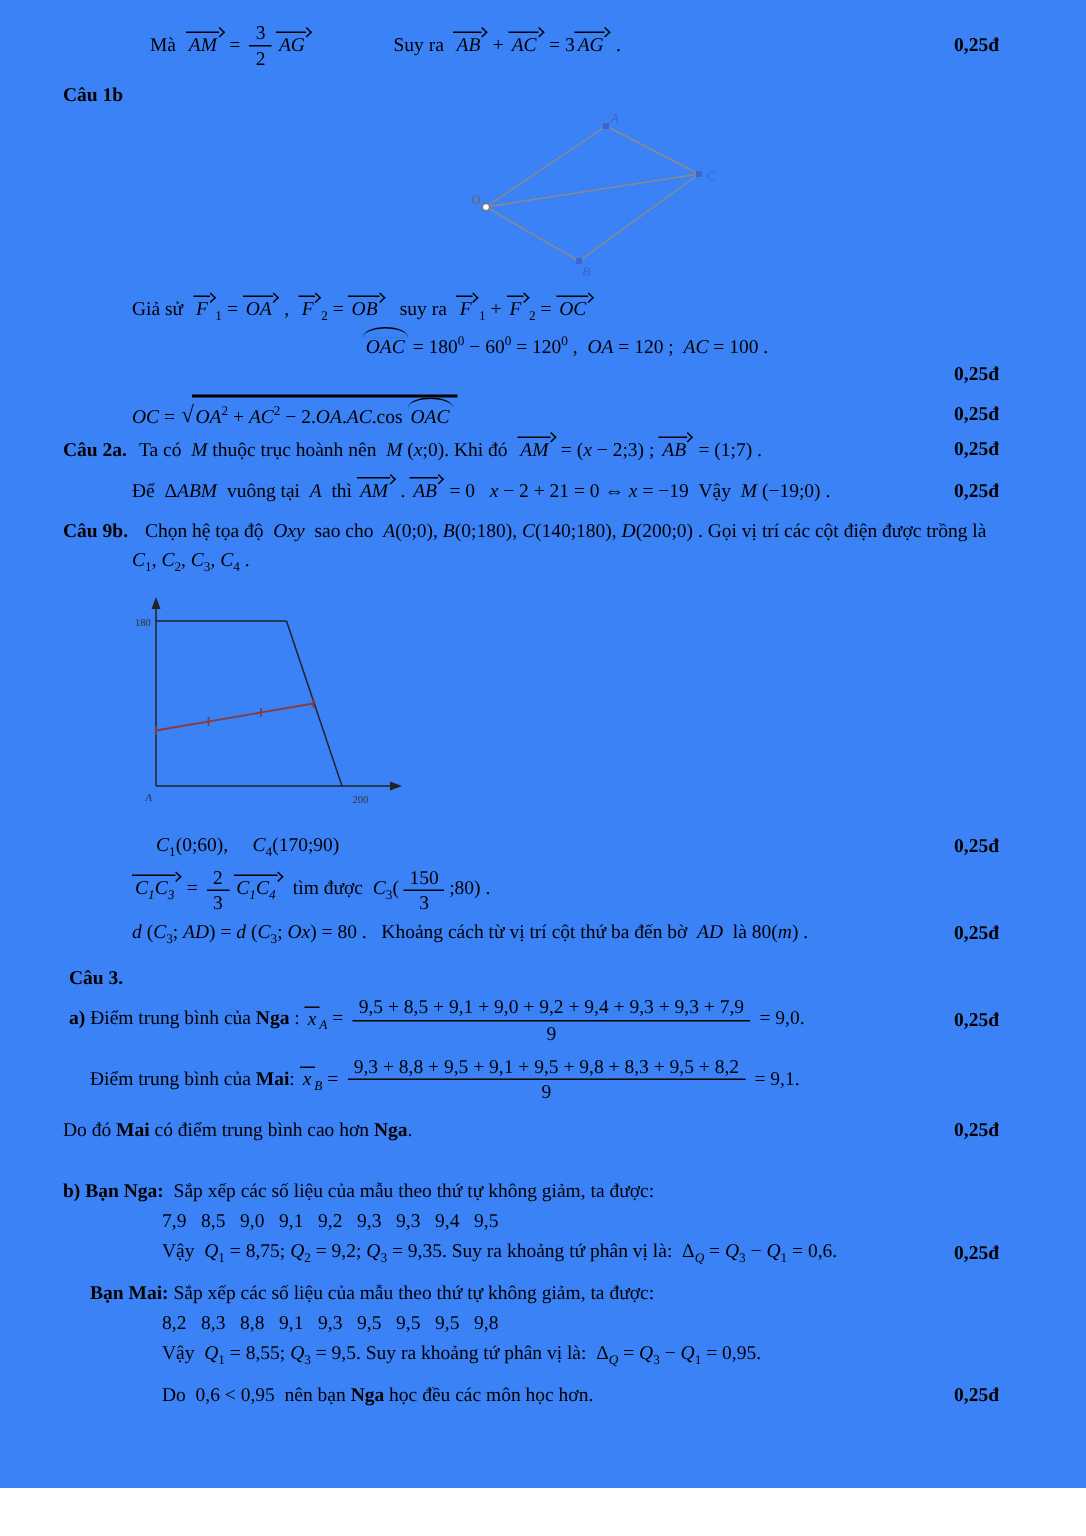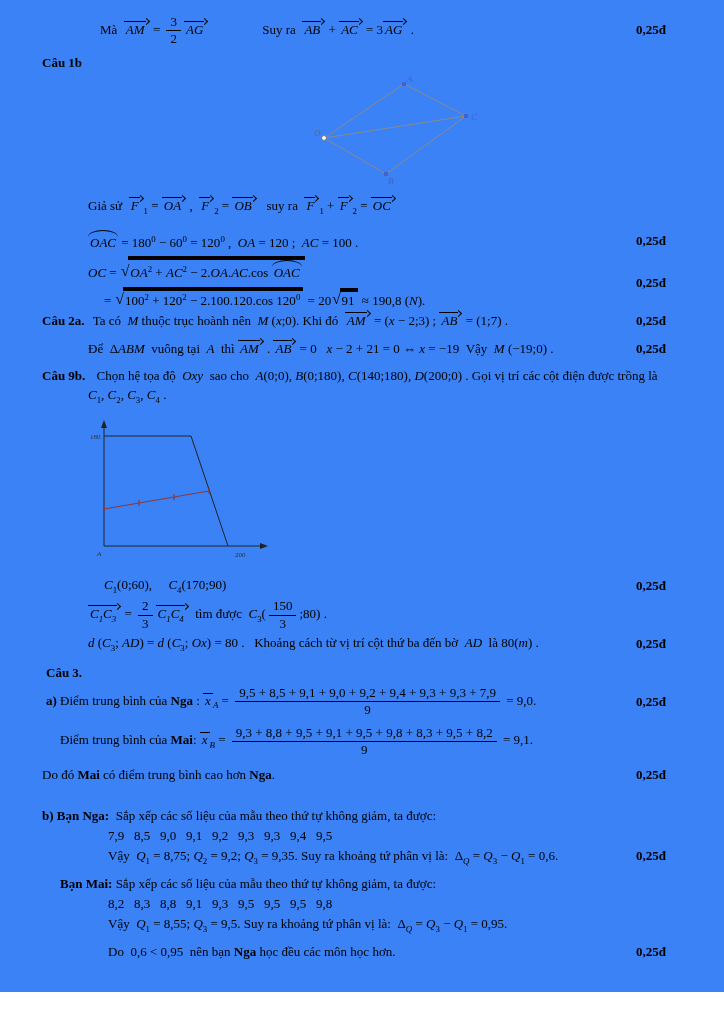--- a/index.html
+++ b/index.html
@@ -16,30 +16,30 @@
   v{font-style:italic;display:inline-block;position:relative;padding:3px 2px 0 2px;margin-right:3px;line-height:1.05;}
   v::before{content:"";position:absolute;left:0;right:1px;top:1px;border-top:1px solid #000;}
   v::after{content:"";position:absolute;right:-2px;top:-0.5px;width:4px;height:4px;border-top:1px solid #000;border-right:1px solid #000;transform:rotate(45deg);}
   oa{font-style:italic;display:inline-block;position:relative;padding:4px 2px 0 2px;}
   oa::before{content:"";position:absolute;left:0;right:0;top:0;height:6px;border-top:1.3px solid #000;border-radius:50% 50% 0 0/100% 100% 0 0;}
   f{display:inline-flex;flex-direction:column;vertical-align:middle;text-align:center;margin:0 3px;line-height:1.25;}
   f fn{display:block;padding:0 4px;border-bottom:1px solid #000;}
   f fd{display:block;padding:0 4px;}
   sq{display:inline-block;white-space:nowrap;margin:0 1px;}
   sq::before{content:"√";display:inline-block;font-size:1.18em;position:relative;top:-1px;margin-right:-1px;}
-  sq rd{display:inline-block;border-top:4px solid #000000;padding:0 3px 0 2px;}
+  sq rd{display:inline-block;border-top:2px solid #000000;padding:0 3px 0 2px;}
   ov{font-style:italic;display:inline-block;border-top:1px solid #000;padding:0 2px;line-height:1.15;margin-top:2px;}
   gap{display:inline-block;width:54px;}
 
   
   .r-ma{margin-left:58px;margin-top:2px;}
   .h-1b{margin-top:6px;}
   .figwrap1{margin:2px 0 4px 272px;}
   .r-giasu{margin-left:46px;margin-top:2px;}
-  .r-oac{margin-left:46px;margin-top:12px;}
+  .r-oac{margin-left:46px;margin-top:0;flex-direction:column;}
   .r-oc{margin-left:46px;margin-top:4px;}
   .oc2{margin-left:16px;margin-top:3px;}
   .r-2a{margin-top:0;}
   .r-de{margin-left:46px;margin-top:8px;}
   .para-2b{margin-top:8px;padding-left:46px;text-indent:-46px;}
   .figwrap2{margin:10px 0 4px 46px;}
   .r-c1c4{margin-left:62px;margin-top:4px;}
   .r-c1c3{margin-left:46px;margin-top:2px;}
   .r-d{margin-left:46px;margin-top:2px;}
   .h-3{margin-left:4px;margin-top:10px;}
@@ -99,21 +99,20 @@
   </div>
 
   <div class="row r-oac">
     <span><oa>OAC</oa> = 180<sup>0</sup> − 60<sup>0</sup> = 120<sup>0</sup> ,&nbsp; <i>OA</i> = 120 ;&nbsp; <i>AC</i> = 100 .</span>
     <span class="score">0,25đ</span>
   </div>
 
   <div class="row r-oc">
     <span class="content">
       <div><i>OC</i> = <sq><rd><i>OA</i><sup>2</sup> + <i>AC</i><sup>2</sup> − 2.<i>OA</i>.<i>AC</i>.cos <oa>OAC</oa></rd></sq></div>
-      <div class="oc2">= <sq><rd>100<sup>2</sup> + 120<sup>2</sup> − 2.100.120.cos 120<sup>0</sup></rd></sq> = 20<sq><rd>91</rd></sq> ≈ 190,8 (<i>N</i>).</div>
     </span>
     <span class="score">0,25đ</span>
   </div>
 
   <div class="row r-2a">
     <span class="content">
       <span class="hlabel">Câu 2a.</span><span>Ta có&nbsp; <i>M</i> thuộc trục hoành nên&nbsp; <i>M</i> (<i>x</i>;0). Khi đó&nbsp; <v>AM</v> = (<i>x</i> − 2;3) ; <v>AB</v> = (1;7) .</span>
     </span>
     <span class="score">0,25đ</span>
   </div>

